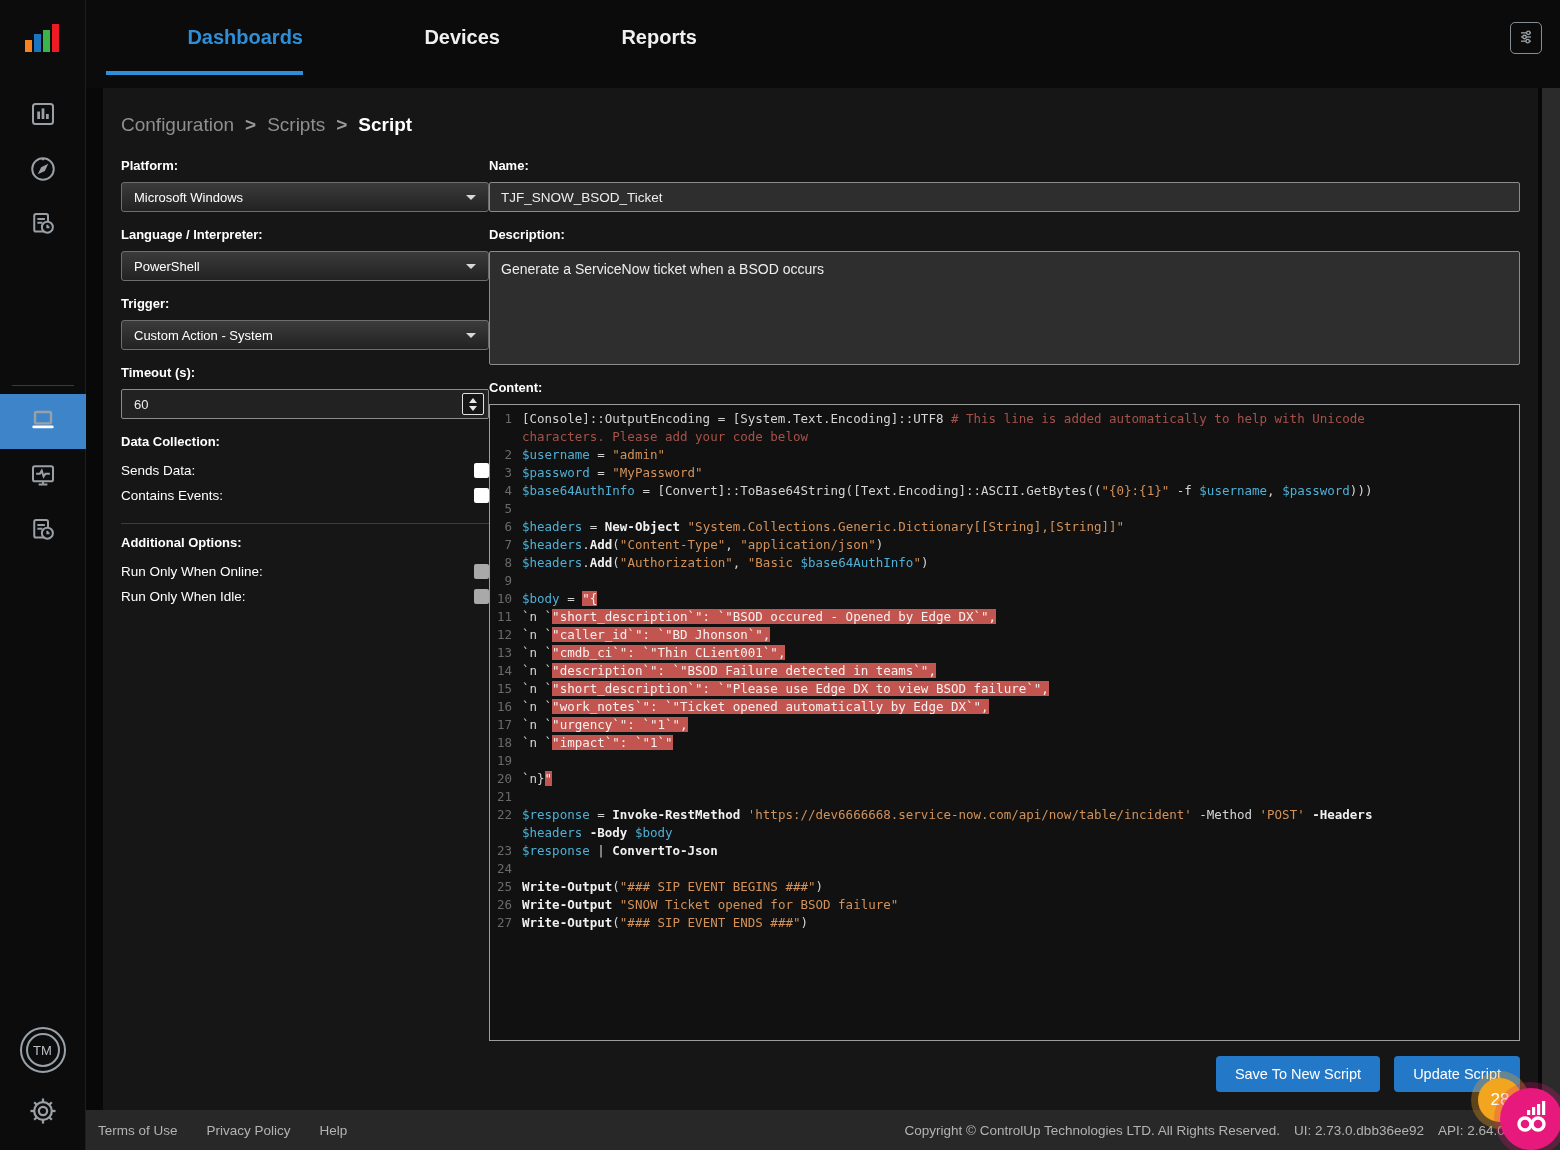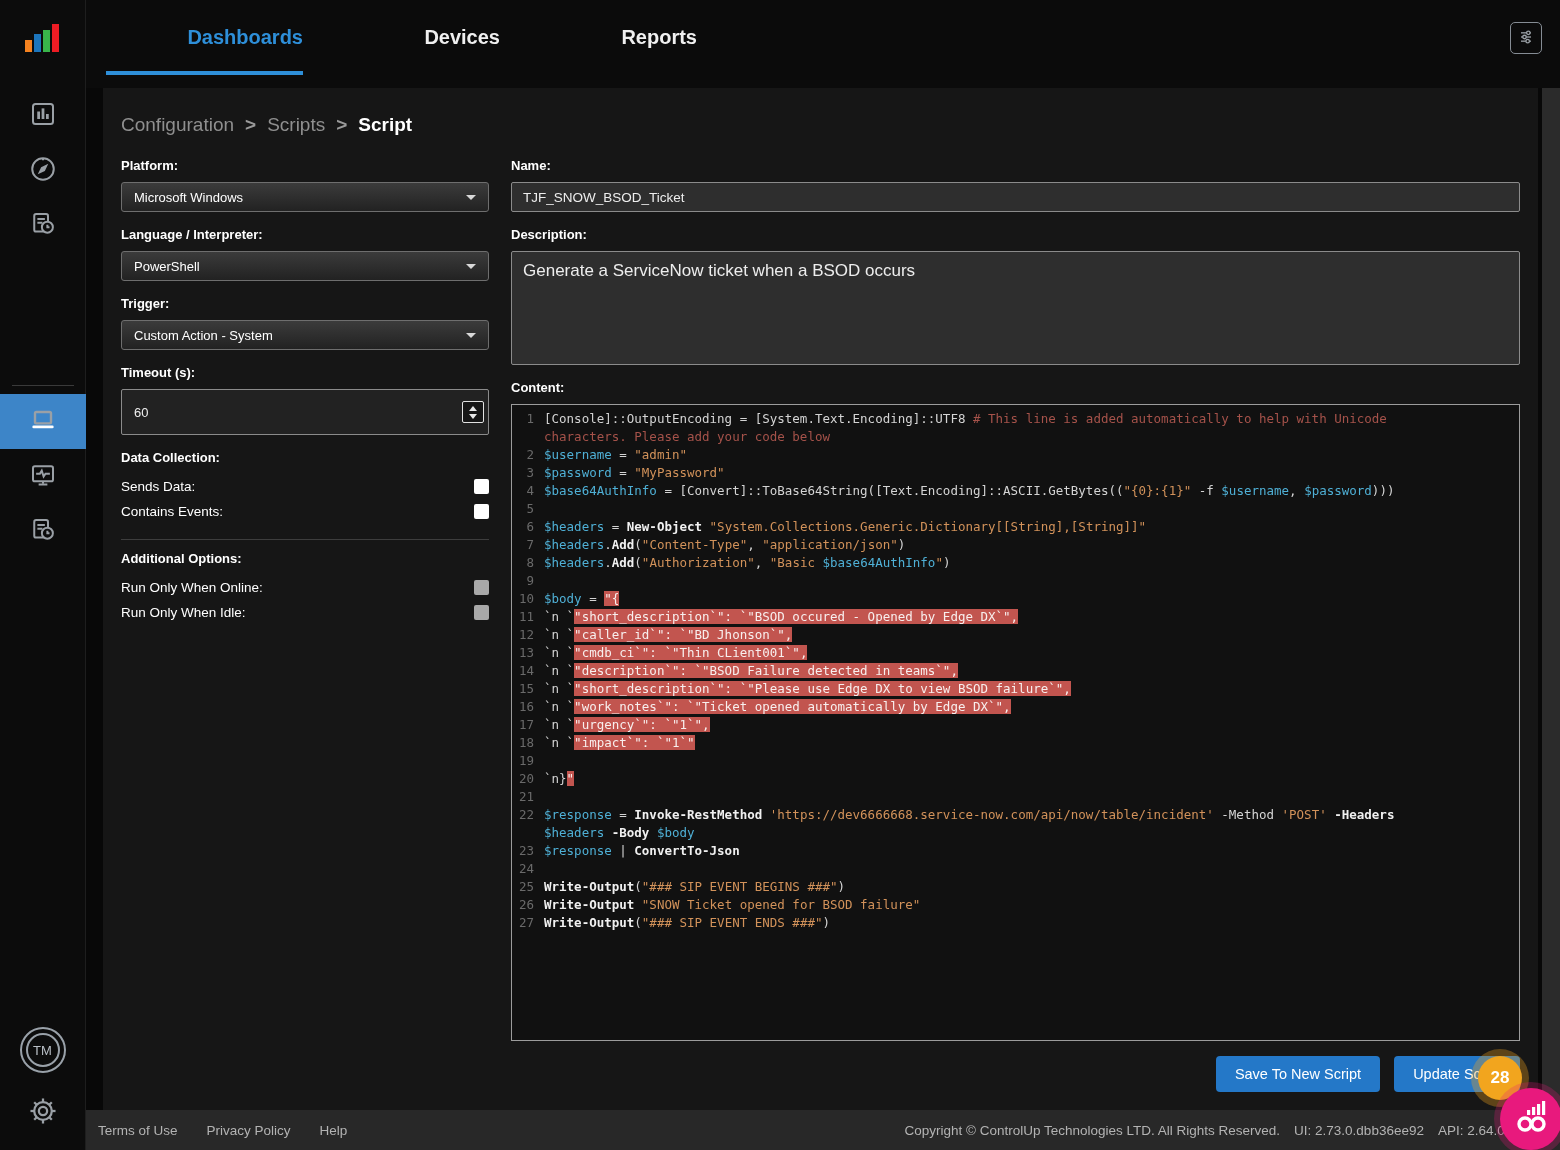--- a/index.html
+++ b/index.html
@@ -44,53 +44,53 @@
   .page { flex:1; position:relative; background:#080808; }
   .card { position:absolute; left:17px; right:22px; top:0; bottom:0; background:#161616;
     padding:0 18px; overflow:hidden; }
   .scroll-strip { position:absolute; right:0; top:0; bottom:0; width:18px; background:#2b2b2b; }
 
   .breadcrumb { padding-top:26px; font-size:19px; color:#8f8f8f; display:flex; align-items:center; gap:11px; }
   .crumb { cursor:pointer; }
   .crumb-current { color:#ffffff; font-weight:bold; cursor:default; }
   .crumb-sep { color:#9a9a9a; font-weight:bold; }
 
-  .form-row { display:flex; gap:22px; margin-top:22px; }
+  .form-row { display:flex; gap:0; margin-top:22px; }
   .col-left { width:368px; flex:none; }
   .col-right { flex:1; min-width:0; }
 
   .field-label { font-size:13px; font-weight:bold; color:#ffffff; margin:15px 0 9px; }
   .field-label.first { margin-top:0; }
 
   .select { height:30px; border:1px solid #6e6e6e; border-radius:3px;
     background:linear-gradient(#3b3b3b,#222222); color:#fff; font-size:13px;
     display:flex; align-items:center; justify-content:space-between; padding:0 12px; cursor:pointer; }
   .caret-down { width:0; height:0; border-left:5px solid transparent; border-right:5px solid transparent;
     border-top:5px solid #d8d8d8; }
 
-  .number-input { height:46px; border:1px solid #8b8b8b; border-radius:2px; background:#222;
+  .number-input { height:30px; border:1px solid #8b8b8b; border-radius:2px; background:#222;
     color:#eee; font-size:13px; display:flex; align-items:center; justify-content:space-between;
     padding:0 4px 0 12px; }
   .spinner { width:22px; height:22px; border:1px solid #e2e2e2; border-radius:2px; background:#161616;
     display:flex; flex-direction:column; align-items:center; justify-content:center; gap:3px; cursor:pointer; }
   .tri-up { width:0; height:0; border-left:4px solid transparent; border-right:4px solid transparent;
     border-bottom:5px solid #e8e8e8; }
   .tri-down { width:0; height:0; border-left:4px solid transparent; border-right:4px solid transparent;
     border-top:5px solid #e8e8e8; }
 
   .check-row { display:flex; align-items:center; justify-content:space-between; height:25px;
     font-size:13.5px; color:#fff; }
   .checkbox { width:15px; height:15px; border-radius:2px; background:#ffffff; cursor:pointer; }
   .checkbox.muted { background:#a9a9a9; }
   .options-divider { height:1px; background:#3d3d3d; margin:15px 0 11px; }
 
   .text-input { height:30px; background:#2e2e2e; border:1px solid #8b8b8b; border-radius:2px;
     color:#ededed; font-size:13.5px; display:flex; align-items:center; padding:0 11px; }
   .textarea { height:114px; background:#2e2e2e; border:1px solid #8b8b8b; border-radius:2px;
-    color:#ededed; font-size:17px; padding:9px 11px; }
+    color:#ededed; font-size:14px; padding:9px 11px; }
 
   
   .code-editor { height:637px; background:#111111; border:1px solid #9c9c9c;
     font-family:"DejaVu Sans Mono", monospace; font-size:12.5px; line-height:18px;
     padding:5px 8px 5px 0; overflow:hidden; cursor:text; }
   .code-line { display:flex; }
   .ln { width:32px; flex:none; text-align:right; padding-right:10px; color:#6a6a6a; }
   .lt { flex:1; max-width:890px; white-space:pre-wrap; color:var(--code-plain,#d4d4d4); min-height:18px; }
   .seg-p { color:var(--code-plain,#d4d4d4); }
   .seg-v { color:var(--code-variable,#4fb0d6); }
@@ -103,22 +103,22 @@
   .btn { height:36px; padding:0 19px; background:var(--button-blue,#2478c8); border:none;
     border-radius:4px; color:#fff; font-family:inherit; font-size:14.5px; cursor:pointer;text-align:center; }
 
   
   .footer { height:40px; flex:none; background:#282828; display:flex; align-items:center;
     padding:0 44px 0 12px; font-size:13.5px; color:#b3b3b3; gap:29px; }
   .footer-link { cursor:pointer; }
   .footer-right { margin-left:auto; display:flex; gap:14px; }
 
   
-  .badge28 { position:absolute; left:1478px; top:1056px; width:44px; height:44px; border-radius:50%;
-    background:var(--badge-orange,#f2a51e); color:#fff; font-size:17px; font-weight:bold;
+  .badge28 { position:absolute; left:1478px; top:1078px; width:44px; height:44px; border-radius:50%;
+    background:var(--badge-orange,#f2a51e); color:#fff; font-size:17px; font-weight:normal;
     display:flex; align-items:center; justify-content:center; z-index:5;
     box-shadow:0 0 0 7px rgba(242,165,30,.33); cursor:pointer; }
   .chat-widget { position:absolute; left:1500px; top:1088px; width:62px; height:62px; border-radius:50%;
     background:var(--widget-pink,#e8197d); z-index:6; display:flex; align-items:center; justify-content:center;
     box-shadow:0 0 0 6px rgba(232,25,125,.25); cursor:pointer; }
 </style>
 </head>
 <body>
 
 <div class="app">

